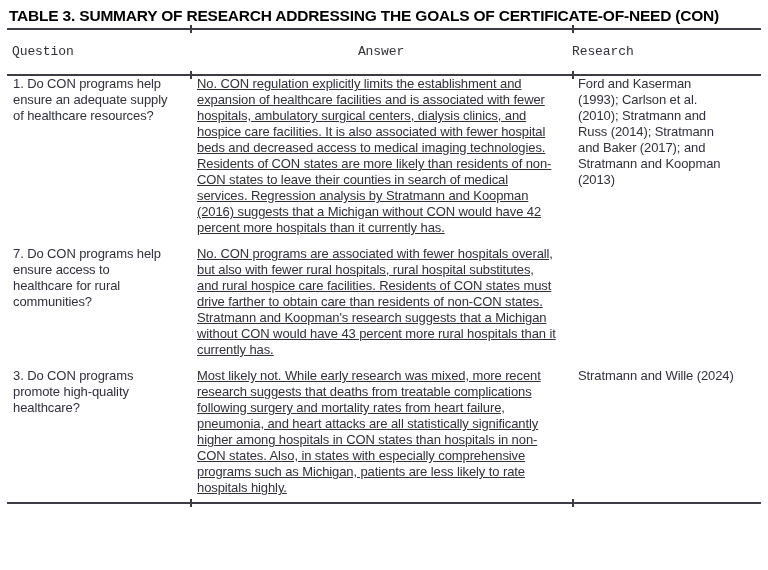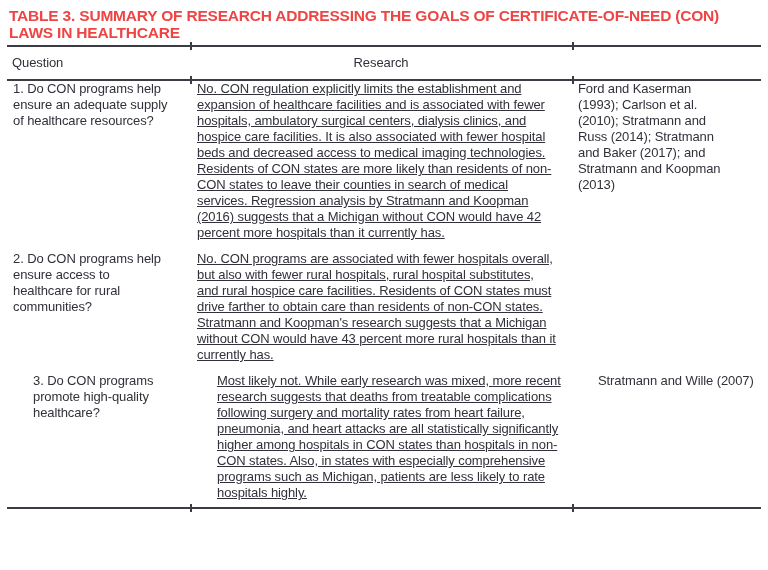--- a/index.html
+++ b/index.html
@@ -15,21 +15,21 @@
     color:var(--text);
     -webkit-font-smoothing:antialiased;
   }
   .doc{width:768px;height:570px;position:relative;}
   .doc-title{
     padding:7px 10px 0 9px;
     font-size:15.5px;
     font-weight:700;
     line-height:17px;
     letter-spacing:-0.2px;
-    color:#ef4444;
+    color:#000000;
   }
   .doc-title .line{display:block;white-space:nowrap;}
   .table{
     margin:4px 7px 0 7px;
     width:754px;
   }
   .rule{
     position:relative;
     height:2px;
     background:var(--rule);
@@ -41,81 +41,82 @@
     height:8px;
     background:var(--rule);
   }
   .rule .tick.t1{left:183px;}
   .rule .tick.t2{left:565px;}
   .row{
     display:grid;
     grid-template-columns:183px 382px 189px;
   }
   .row.header{
-    height:32px;
+    height:44px;
     align-items:center;
     font-size:13.5px;
+    font-family:Liberation Mono, monospace;
   }
   .cell{
     font-size:13px;
     line-height:16px;
     letter-spacing:-0.1px;
   }
   .head.q{padding-left:5px;text-align:left;}
   .head.a{text-align:center;}
-  .head.r{text-align:center;}
+  .head.r{}
   .body-row .cell{}
   .body-row .q{padding-left:6px;padding-right:18px;}
   .body-row .a{padding-left:7px;padding-right:14px;text-decoration:underline;}
   .body-row .r{padding-left:6px;padding-right:26px;}
   .body-row{padding-bottom:10px;}
-  .body-row.last{padding-bottom:6px;margin-left:20px;}
+  .body-row.last{padding-bottom:6px;}
 </style>
 </head>
 <body>
 
 <div class="doc">
 
   <div class="doc-title">
     <span class="line">TABLE 3. SUMMARY OF RESEARCH ADDRESSING THE GOALS OF CERTIFICATE-OF-NEED (CON)</span>
-    <span class="line">LAWS IN HEALTHCARE</span>
   </div>
 
   <div class="table">
 
     <div class="rule">
       <i class="tick t1"></i>
       <i class="tick t2"></i>
     </div>
 
     <div class="row header">
       <div class="cell head q">Question</div>
+      <div class="cell head a">Answer</div>
       <div class="cell head r">Research</div>
     </div>
 
     <div class="rule">
       <i class="tick t1"></i>
       <i class="tick t2"></i>
     </div>
 
     <div class="row body-row">
       <div class="cell q">1. Do CON programs help ensure an adequate supply of healthcare resources?</div>
       <div class="cell a">No. CON regulation explicitly limits the establishment and expansion of healthcare facilities and is associated with fewer hospitals, ambulatory surgical centers, dialysis clinics, and hospice care facilities. It is also associated with fewer hospital beds and decreased access to medical imaging technologies. Residents of CON states are more likely than residents of non-CON states to leave their counties in search of medical services. Regression analysis by Stratmann and Koopman (2016) suggests that a Michigan without CON would have 42 percent more hospitals than it currently has.</div>
       <div class="cell r">Ford and Kaserman (1993); Carlson et al. (2010); Stratmann and Russ (2014); Stratmann and Baker (2017); and Stratmann and Koopman (2013)</div>
     </div>
 
     <div class="row body-row">
-      <div class="cell q">2. Do CON programs help ensure access to healthcare for rural communities?</div>
+      <div class="cell q">7. Do CON programs help ensure access to healthcare for rural communities?</div>
       <div class="cell a">No. CON programs are associated with fewer hospitals overall, but also with fewer rural hospitals, rural hospital substitutes, and rural hospice care facilities. Residents of CON states must drive farther to obtain care than residents of non-CON states. Stratmann and Koopman's research suggests that a Michigan without CON would have 43 percent more rural hospitals than it currently has.</div>
     </div>
 
     <div class="row body-row last">
       <div class="cell q">3. Do CON programs promote high-quality healthcare?</div>
       <div class="cell a">Most likely not. While early research was mixed, more recent research suggests that deaths from treatable complications following surgery and mortality rates from heart failure, pneumonia, and heart attacks are all statistically significantly higher among hospitals in CON states than hospitals in non-CON states. Also, in states with especially comprehensive programs such as Michigan, patients are less likely to rate hospitals highly.</div>
-      <div class="cell r">Stratmann and Wille (2007)</div>
+      <div class="cell r">Stratmann and Wille (2024)</div>
     </div>
 
     <div class="rule">
       <i class="tick t1"></i>
       <i class="tick t2"></i>
     </div>
 
   </div>
 </div>
 

